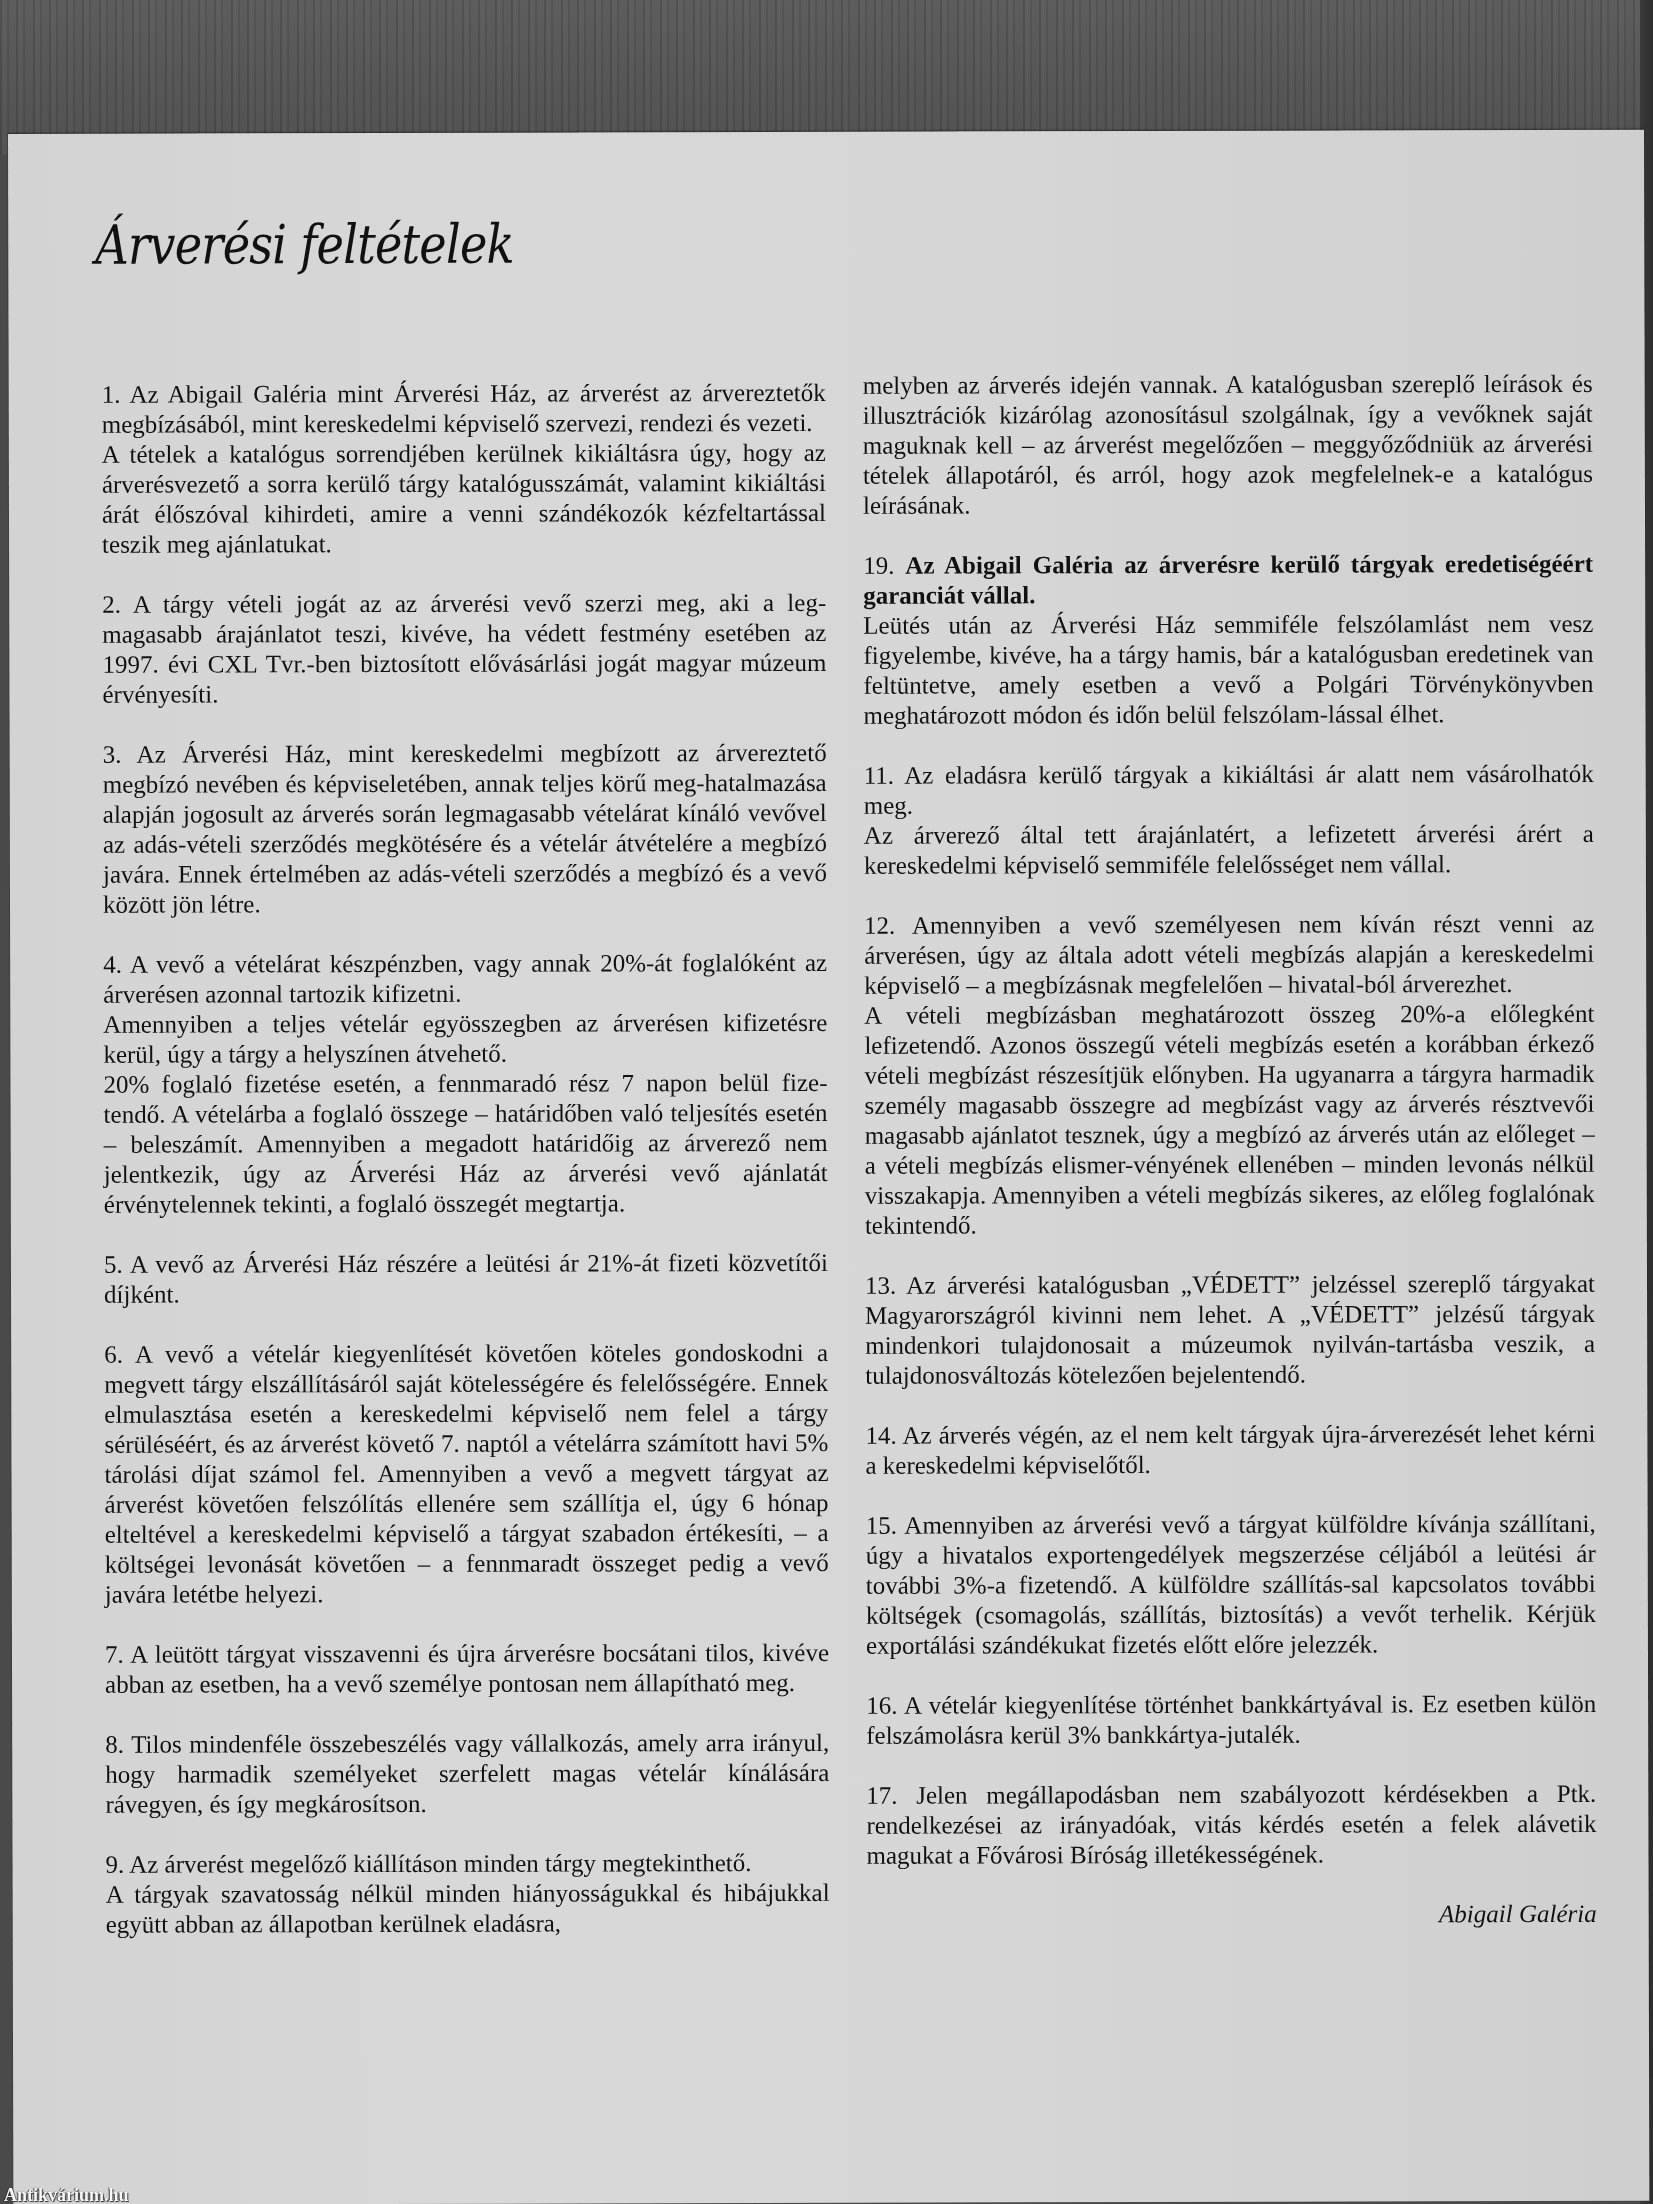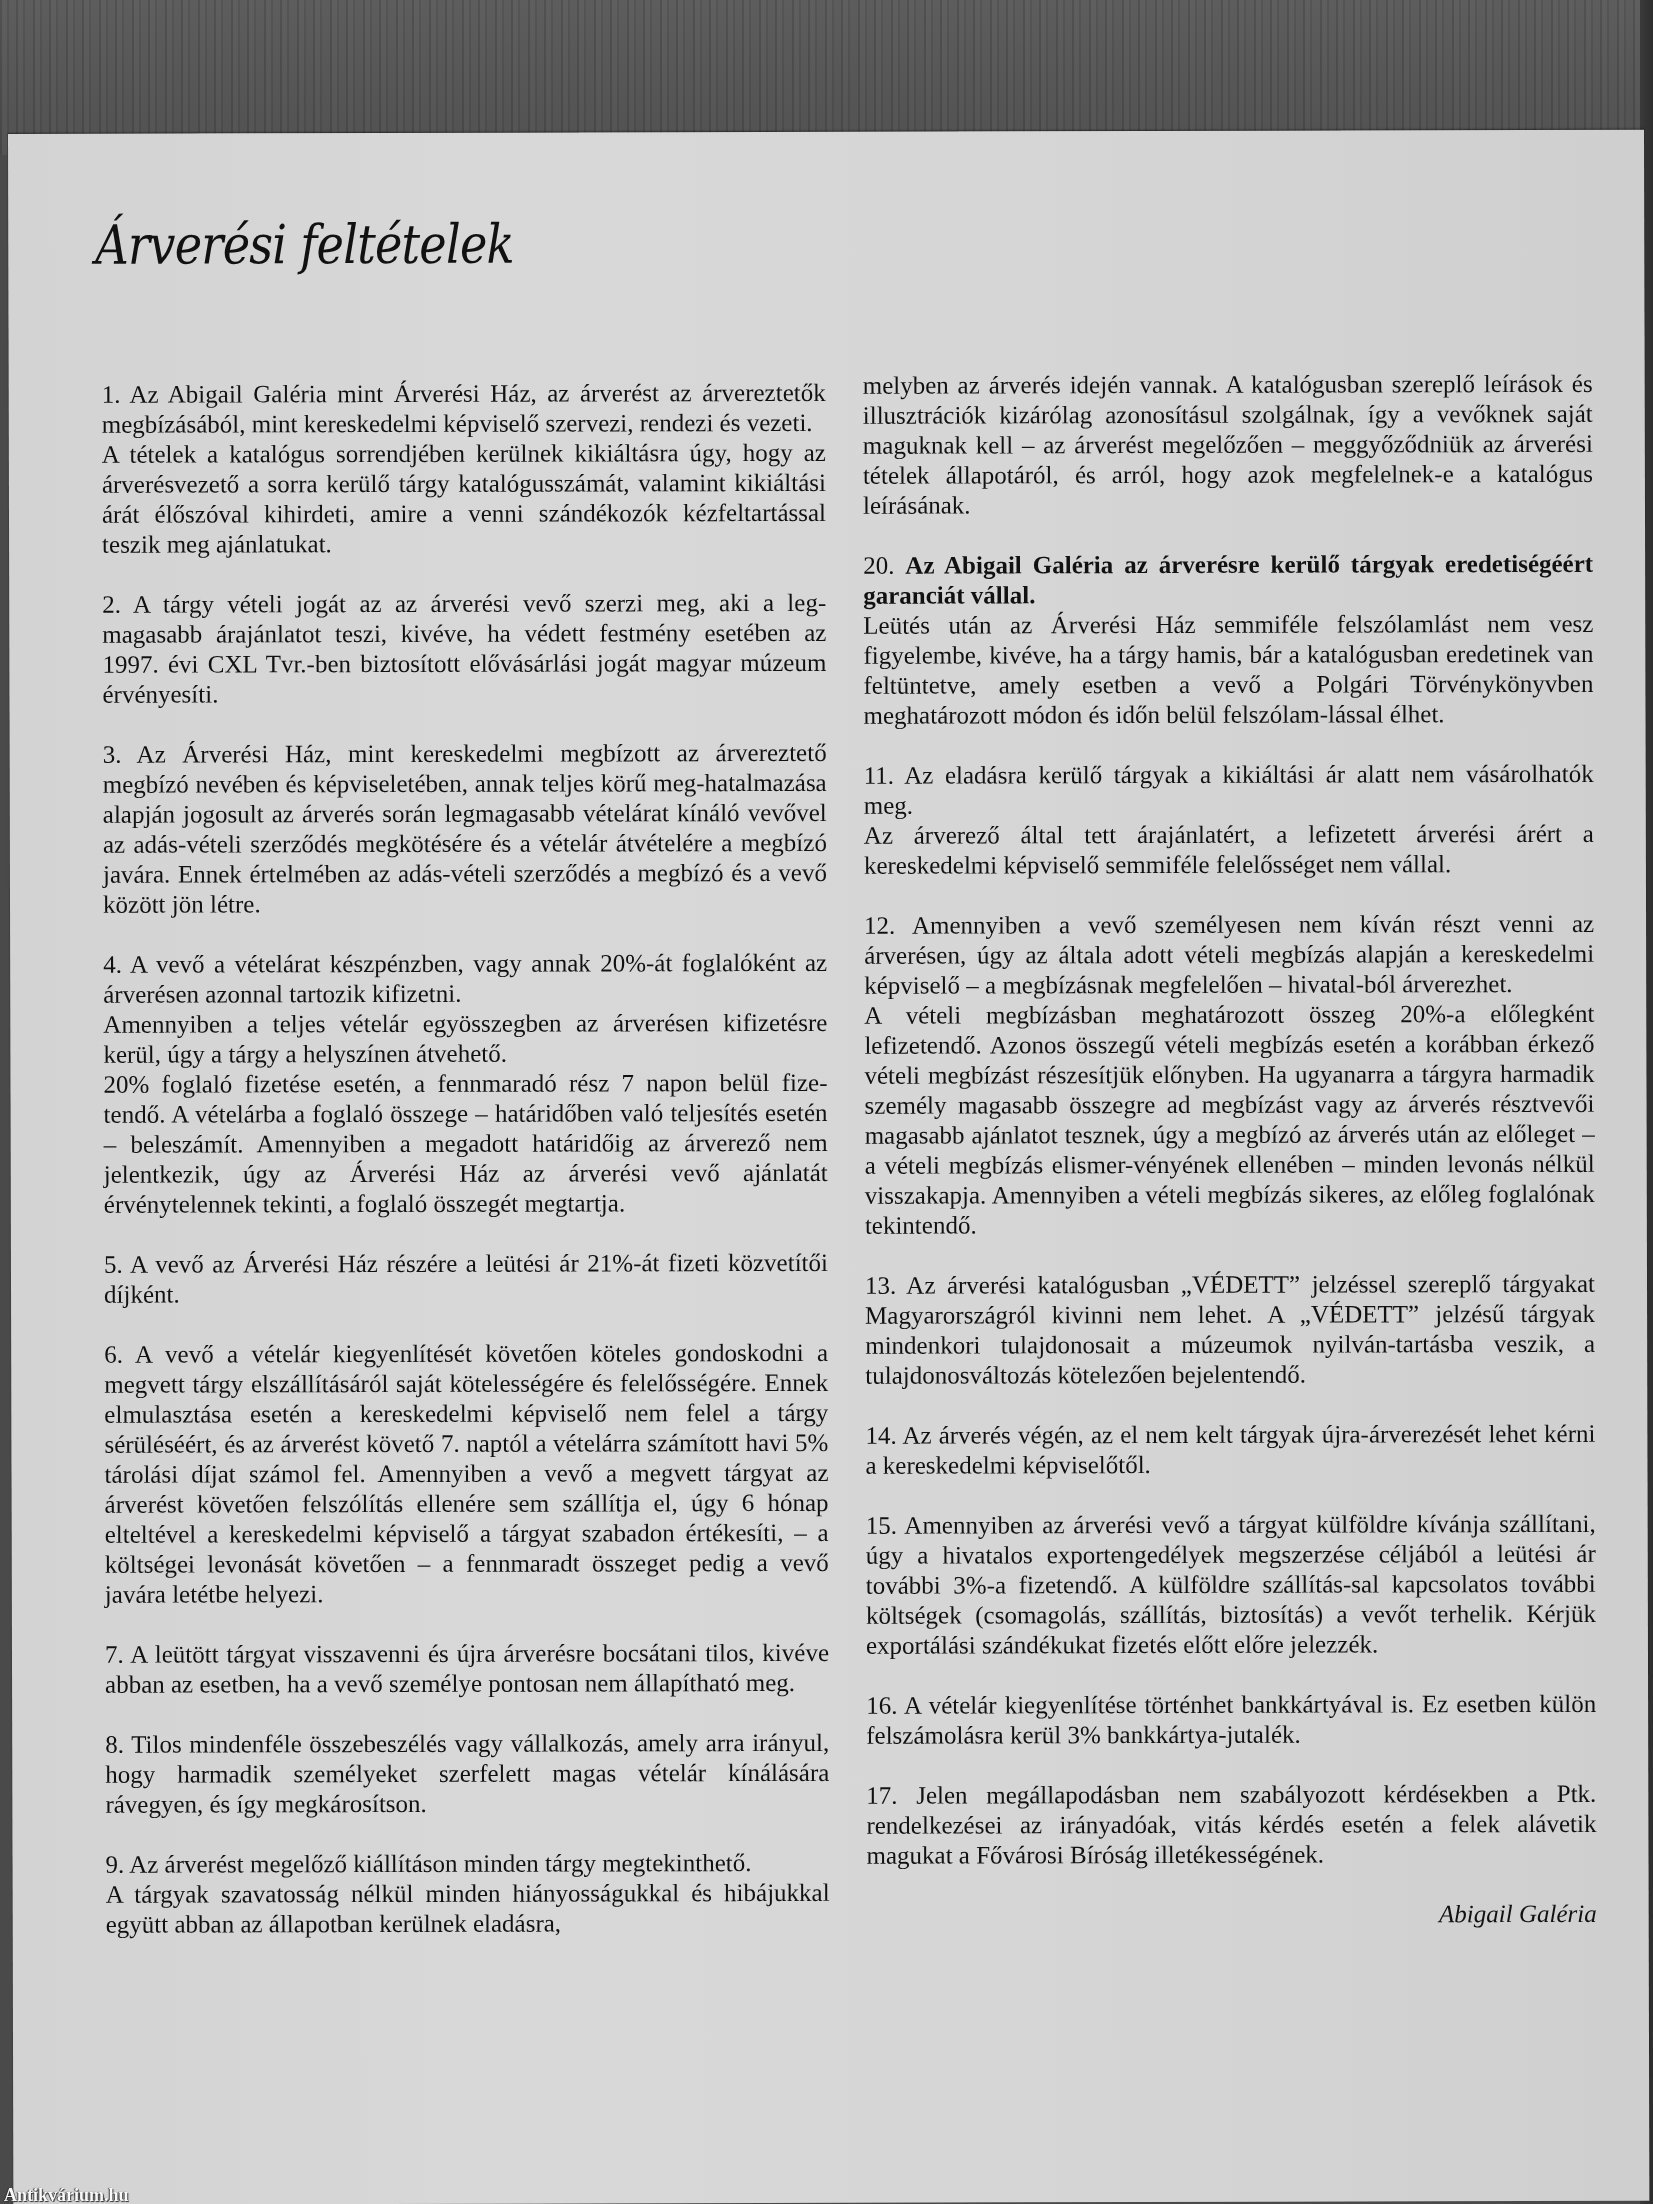--- a/index.html
+++ b/index.html
@@ -95,21 +95,21 @@
       <p>9. Az árverést megelőző kiállításon minden tárgy megtekinthető.</p>
       <p>A tárgyak szavatosság nélkül minden hiányosságukkal és hibájukkal együtt abban az állapotban kerülnek eladásra,</p>
     </div>
   </div>
 
   <div class="col right">
     <div class="para-block">
       <p>melyben az árverés idején vannak. A katalógusban szereplő leírások és illusztrációk kizárólag azonosításul szolgálnak, így a vevőknek saját maguknak kell – az árverést megelőzően – meggyőződniük az árverési tételek állapotáról, és arról, hogy azok megfelelnek-e a katalógus leírásának.</p>
     </div>
     <div class="para-block">
-      <p><span>20. </span><span class="bold">Az Abigail Galéria az árverésre kerülő tárgyak eredetiségéért garanciát vállal.</span></p>
+      <p><span>19. </span><span class="bold">Az Abigail Galéria az árverésre kerülő tárgyak eredetiségéért garanciát vállal.</span></p>
       <p>Leütés után az Árverési Ház semmiféle felszólamlást nem vesz figyelembe, kivéve, ha a tárgy hamis, bár a katalógusban eredetinek van feltüntetve, amely esetben a vevő a Polgári Törvénykönyvben meghatározott módon és időn belül felszólam-lással élhet.</p>
     </div>
     <div class="para-block">
       <p>11. Az eladásra kerülő tárgyak a kikiáltási ár alatt nem vásárolhatók meg.</p>
       <p>Az árverező által tett árajánlatért, a lefizetett árverési árért a kereskedelmi képviselő semmiféle felelősséget nem vállal.</p>
     </div>
     <div class="para-block">
       <p>12. Amennyiben a vevő személyesen nem kíván részt venni az árverésen, úgy az általa adott vételi megbízás alapján a kereskedelmi képviselő – a megbízásnak megfelelően – hivatal-ból árverezhet.</p>
       <p>A vételi megbízásban meghatározott összeg 20%-a előlegként lefizetendő. Azonos összegű vételi megbízás esetén a korábban érkező vételi megbízást részesítjük előnyben. Ha ugyanarra a tárgyra harmadik személy magasabb összegre ad megbízást vagy az árverés résztvevői magasabb ajánlatot tesznek, úgy a megbízó az árverés után az előleget – a vételi megbízás elismer-vényének ellenében – minden levonás nélkül visszakapja. Amennyiben a vételi megbízás sikeres, az előleg foglalónak tekintendő.</p>
     </div>

